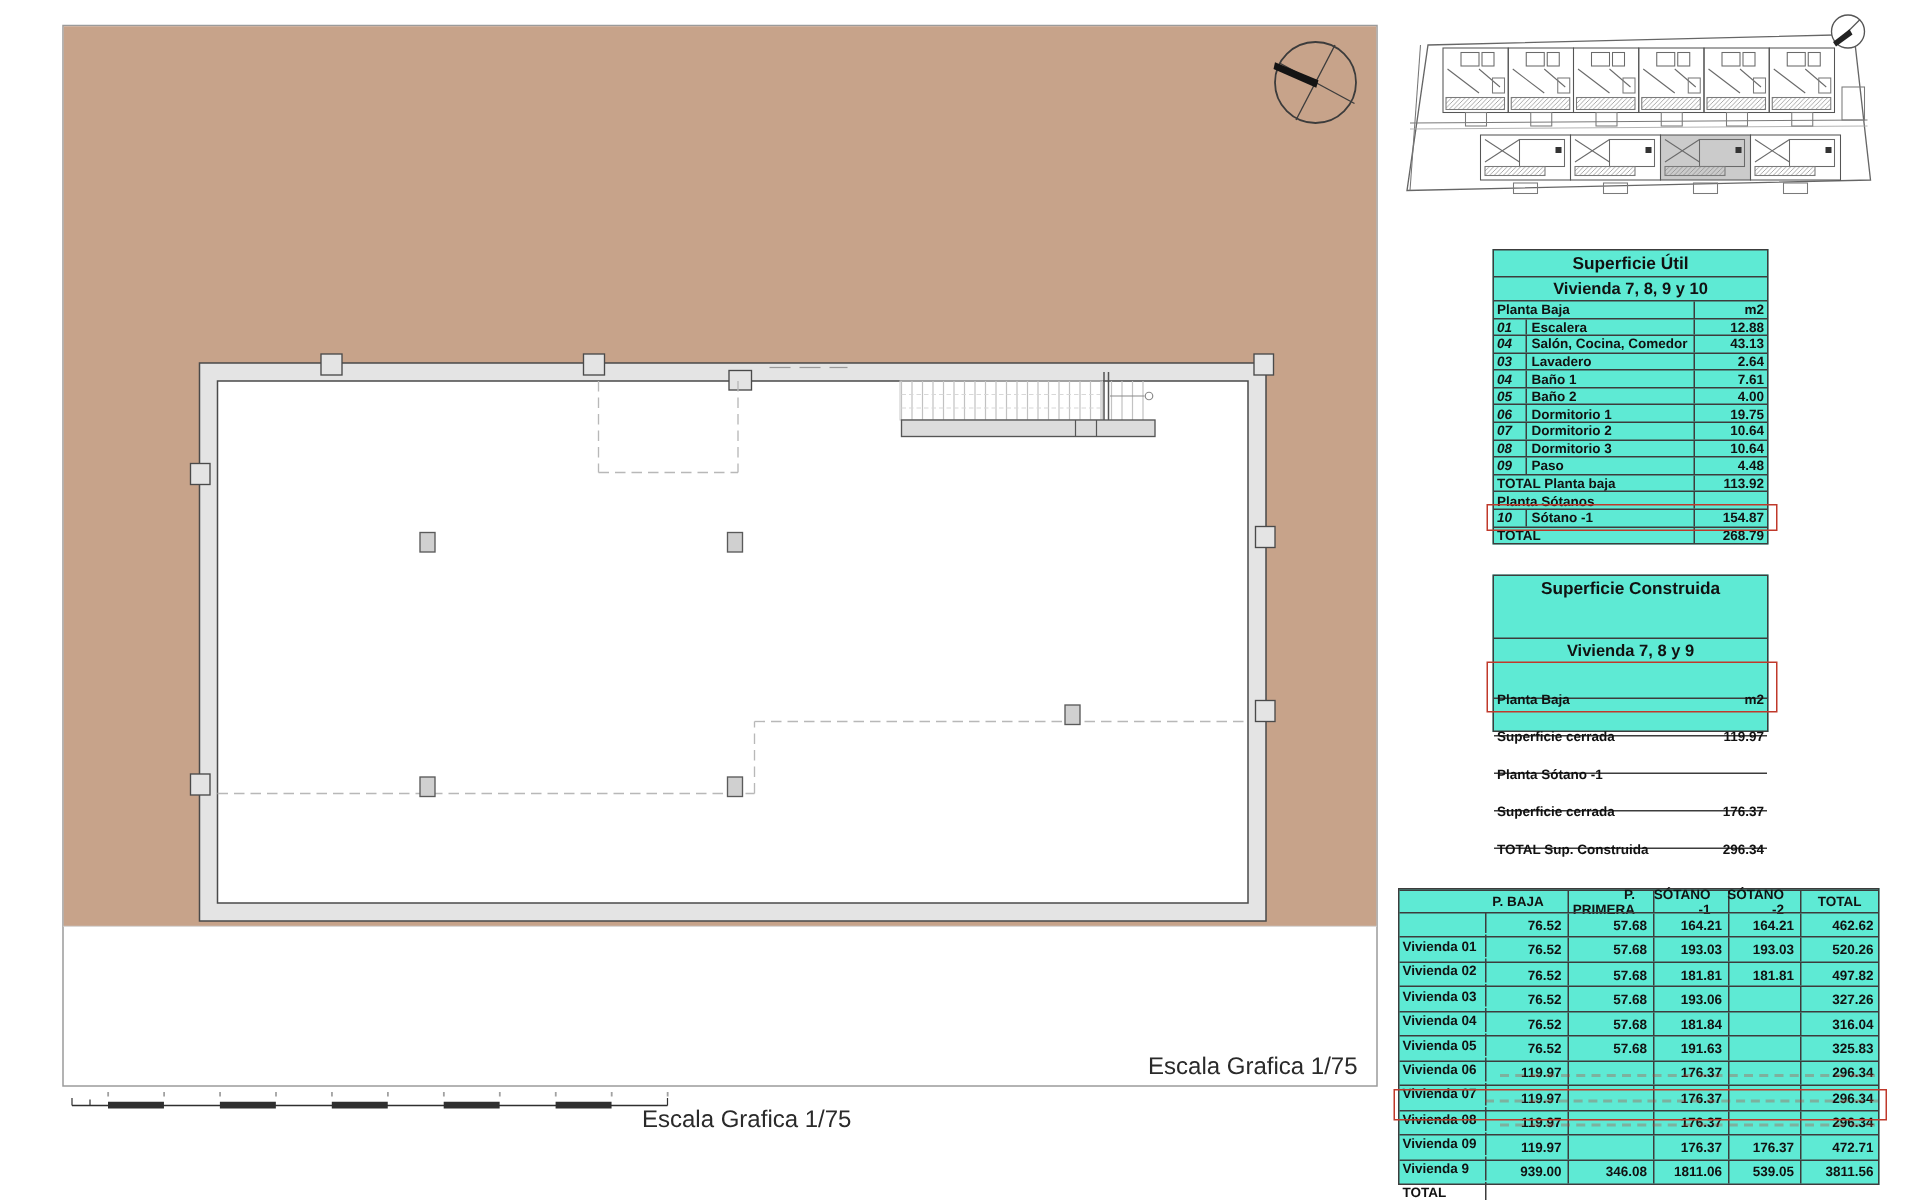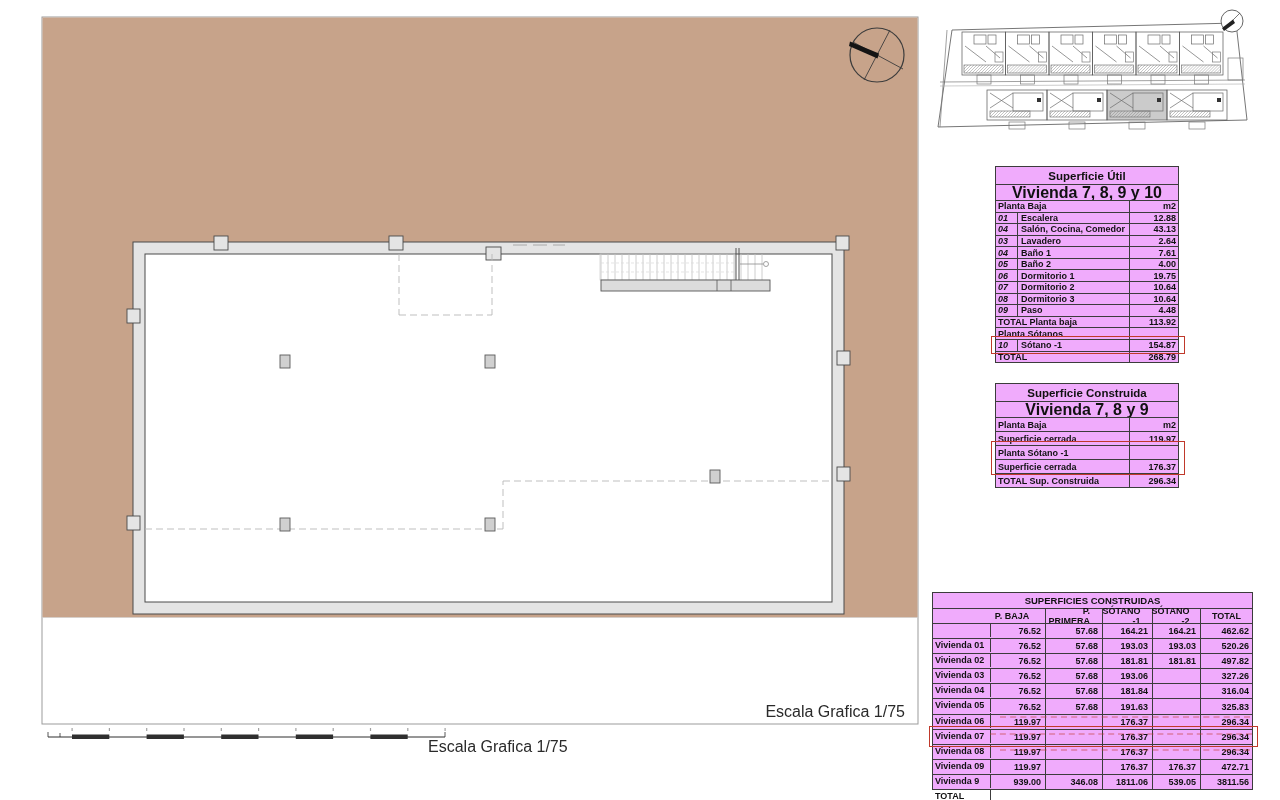--- a/index.html
+++ b/index.html
@@ -1,36 +1,36 @@
 <!DOCTYPE html>
 <html><head>
 <meta charset="utf-8">
 <style>
   html,body{margin:0;padding:0;background:#ffffff;}
   .page{position:relative;width:1280px;height:800px;background:#ffffff;overflow:hidden;
         font-family:"Liberation Sans", sans-serif;}
   svg{position:absolute;display:block;}
   .lbl{position:absolute;font-size:16px;color:#2a2a2a;font-family:"Liberation Sans",sans-serif;}
   
-  .tbl{position:absolute;display:flex;flex-direction:column;background:#f0abfc;
+  .tbl{position:absolute;display:flex;flex-direction:column;background:#5eead4;
        border:1px solid #3c3c3c;box-sizing:border-box;color:#111;font-weight:bold;}
   .tbl *{box-sizing:border-box;}
   .t-main{flex:none;display:flex;align-items:center;justify-content:center;font-weight:bold;}
   .t-sub{flex:none;display:flex;align-items:center;justify-content:center;font-weight:bold;border-top:1px solid #3c3c3c;}
   .row{flex:1;display:flex;align-items:center;border-top:1px solid #3c3c3c;min-height:0;}
   
   .u-num{width:22px;height:100%;display:flex;align-items:center;border-right:1px solid #3c3c3c;padding-left:2px;font-style:italic;}
   .u-nam{flex:1;height:100%;display:flex;align-items:center;border-right:1px solid #3c3c3c;padding-left:3px;}
   .u-lab{flex:1;height:100%;display:flex;align-items:center;border-right:1px solid #3c3c3c;padding-left:2px;}
   .u-val{width:48px;height:100%;display:flex;align-items:center;justify-content:flex-end;padding-right:2px;}
   #tbl-util,#tbl-constr{width:184px;font-size:9px;}
   #tbl-util .t-main,#tbl-constr .t-main{height:17px;font-size:11.5px;}
-  #tbl-util .t-sub,#tbl-constr .t-sub{height:16px;font-size:16px;}
+  #tbl-util .t-sub,#tbl-constr .t-sub{height:16px;font-size:11px;}
   #tbl-util{left:995px;top:166px;height:197px;}
-  #tbl-constr{left:995px;top:383px;height:105px;}
+  #tbl-constr{left:995px;top:383px;height:105px;gap:24px;}
   
   #tbl-res{left:932px;top:592px;width:321px;height:198px;font-size:9px;}
   #tbl-res .t-main{height:15px;font-size:9.5px;}
   .r-name{width:58px;height:100%;display:flex;align-items:center;border-right:1px solid #3c3c3c;padding-left:2px;margin-top:28px;}
   .r-c{height:100%;display:flex;align-items:center;justify-content:flex-end;border-right:1px solid #3c3c3c;padding-right:4px;}
   .r-c.h{justify-content:center;padding-right:12px;text-align:right;}
   .w1{width:55px;}.w2{width:57px;}.w3{width:50px;}.w4{width:48px;}
   .r-last{flex:1;height:100%;display:flex;align-items:center;justify-content:flex-end;padding-right:3px;}
   .r-last.h{justify-content:center;padding-right:0;}
   
@@ -314,21 +314,20 @@
         <div class="u-lab">Superficie cerrada</div>
         <div class="u-val">176.37</div>
       </div>
     <div class="row">
         <div class="u-lab">TOTAL Sup. Construida</div>
         <div class="u-val">296.34</div>
       </div>
   </div>
 
   <div class="tbl" id="tbl-res">
-    <div class="t-main">SUPERFICIES CONSTRUIDAS</div>
     <div class="row" style="flex:none;height:15px;">
       <div class="r-name"></div>
       <div class="r-c h w1">P. BAJA</div>
       <div class="r-c h w2">P. PRIMERA</div>
       <div class="r-c h w3">SÓTANO -1</div>
       <div class="r-c h w4">SÓTANO -2</div>
       <div class="r-last h">TOTAL</div>
     </div>
     <div class="row">
         <div class="r-name">Vivienda 01</div>

